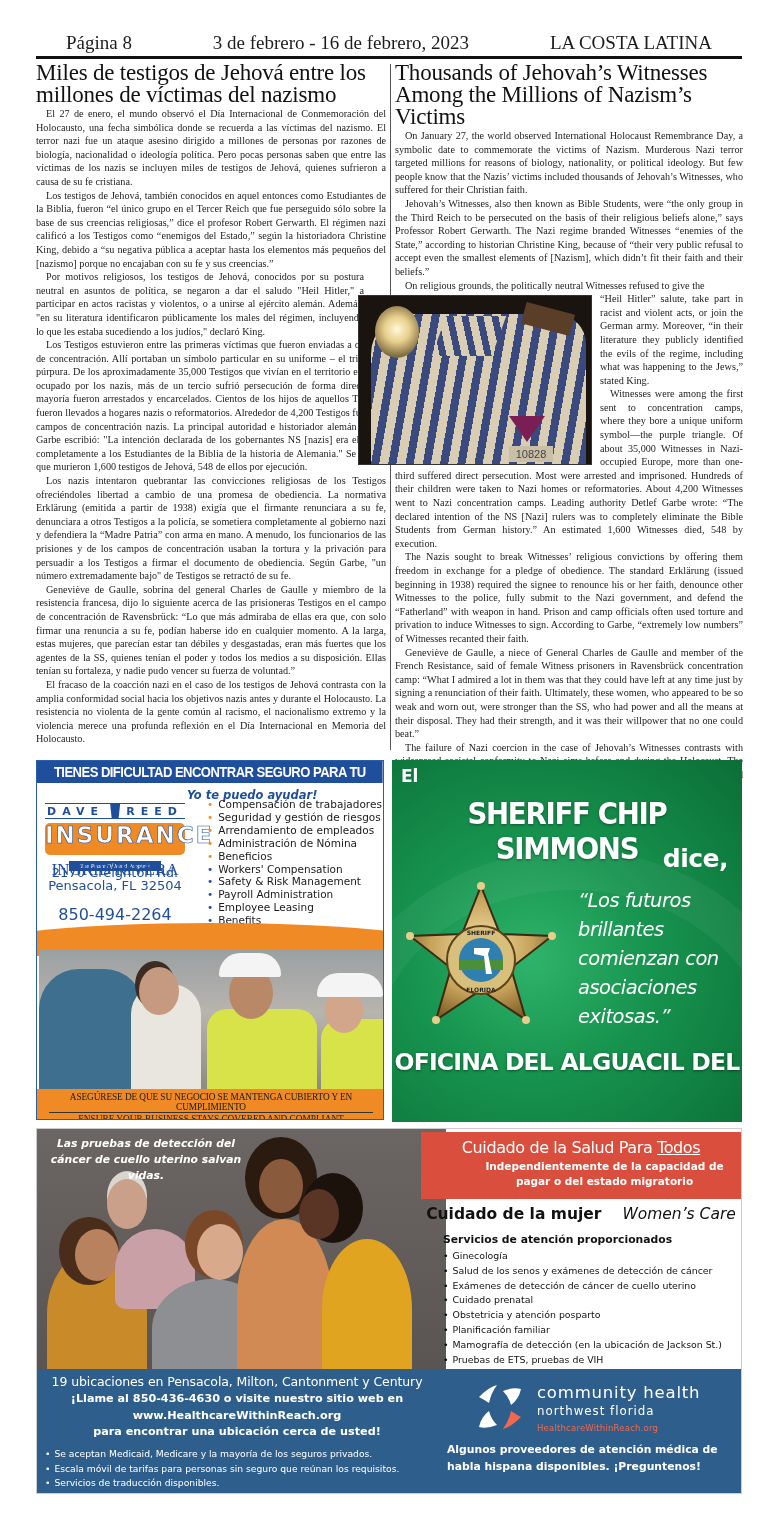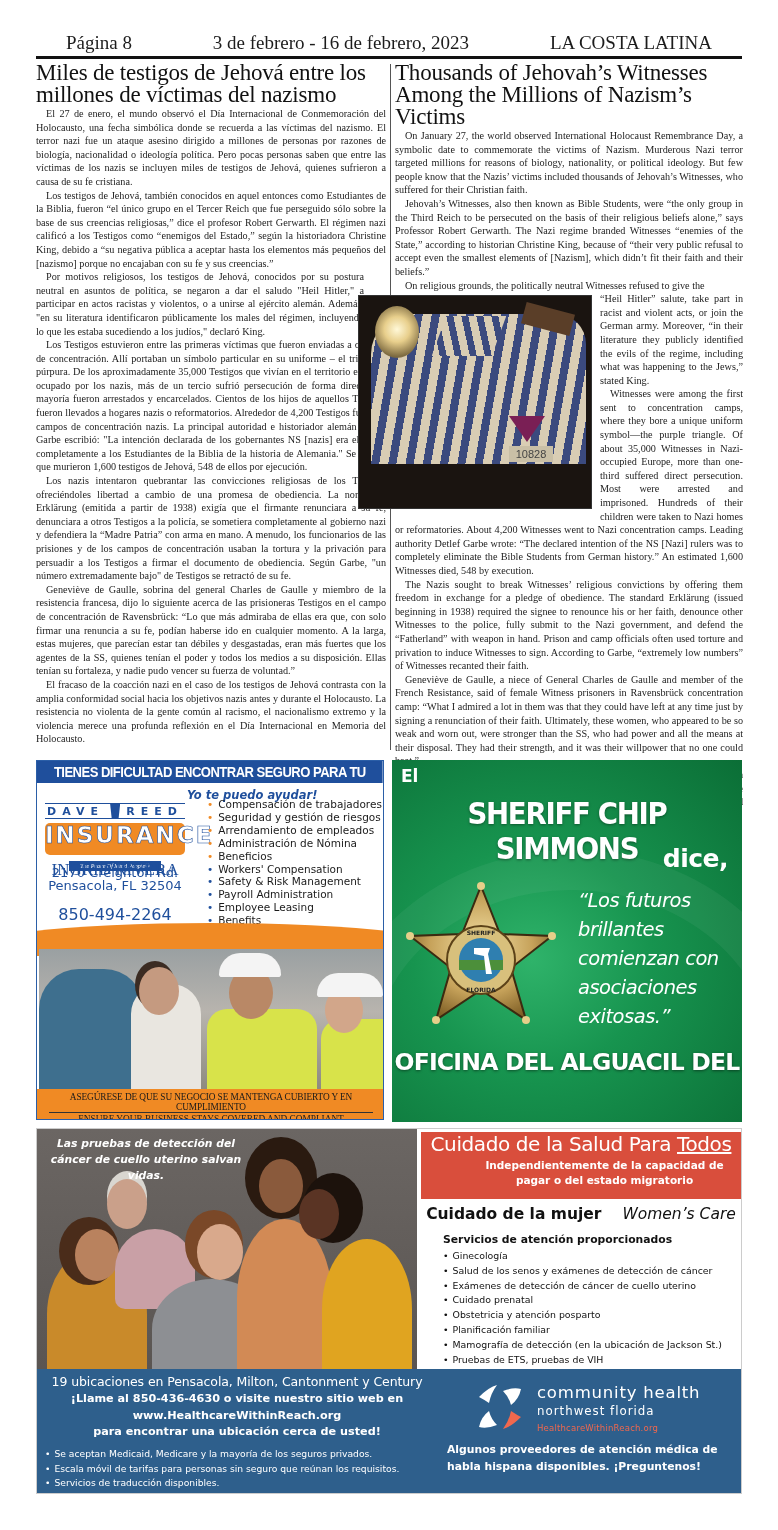--- a/index.html
+++ b/index.html
@@ -11,21 +11,21 @@
   .rule-top { position: absolute; left: 36px; top: 56px; width: 706px; height: 3px; background: #111; }
 
   
   .col { position: absolute; top: 62px; font-size: 10.2px; line-height: 13.6px; text-align: justify; }
   .col-left { left: 36px; width: 350px; }
   .col-right { left: 395px; width: 348px; }
   .col-divider { position: absolute; left: 390px; top: 64px; width: 1px; height: 686px; background: #555; }
   .headline { font-size: 23px; line-height: 22px; font-weight: normal; text-align: left; margin-bottom: 1px; letter-spacing: -0.2px; color: #111; }
   .col p { text-indent: 10px; margin: 0; }
 
-  .photo { float: left; width: 234px; height: 214px; margin: 3px 8px 2px -37px; position: relative; overflow: hidden; background: #1a1410; border: 1px solid #333; }
+  .photo { float: left; width: 234px; height: 170px; margin: 3px 8px 2px -37px; position: relative; overflow: hidden; background: #1a1410; border: 1px solid #333; }
   .photo .stripes { position: absolute; left: 12px; top: 18px; width: 215px; height: 150px; border-radius: 40px 30px 0 0; background: repeating-linear-gradient(100deg, #d9cdb4 0 9px, #3b4a7e 9px 17px); }
   .photo .bulb { position: absolute; left: 16px; top: 10px; width: 44px; height: 52px; border-radius: 50%; background: radial-gradient(circle at 50% 45%, #fff8d8 0%, #e8cf8c 35%, #7d6a40 75%, rgba(0,0,0,0) 100%); }
   .photo .collar { position: absolute; left: 80px; top: 20px; width: 60px; height: 40px; background: repeating-linear-gradient(60deg, #d9cdb4 0 7px, #3b4a7e 7px 13px); transform: skewX(-20deg); }
   .photo .board { position: absolute; right: 18px; top: 12px; width: 50px; height: 22px; background: #5a3e28; transform: rotate(15deg); }
   .photo .triangle { position: absolute; left: 150px; top: 120px; width: 0; height: 0; border-left: 18px solid transparent; border-right: 18px solid transparent; border-top: 26px solid #7a1f55; }
   .photo .number { position: absolute; left: 150px; top: 150px; width: 44px; height: 16px; background: #c9bfa6; color: #444; font-family: "Liberation Sans", sans-serif; font-size: 11px; text-align: center; line-height: 16px; }
 
   
   .ad { position: absolute; overflow: hidden; }
   .ad-ins { left: 36px; top: 760px; width: 348px; height: 360px; background: #fff; border: 1px solid #2b5ea7; }
@@ -62,26 +62,26 @@
   .ad-sheriff { left: 392px; top: 760px; width: 350px; height: 362px; background: radial-gradient(ellipse at 40% 55%, #2fb36a 0%, #17944f 40%, #0b6e36 100%); color: #fff; font-family: "DejaVu Sans", sans-serif; }
   .ad-sheriff .arc { position: absolute; left: -60px; top: 90px; width: 480px; height: 420px; border-radius: 50%; border: 40px solid rgba(255,255,255,0.05); }
   .sh-el { position: absolute; left: 9px; top: 6px; font-size: 17px; font-weight: bold; text-align: center; }
   .sh-name { position: absolute; left: 0; width: 350px; top: 36px; text-align: center; font-size: 30px; font-weight: bold; letter-spacing: -1.4px; transform: scaleX(0.92); text-shadow: 0 1px 3px rgba(0,0,0,0.4); }
   .sh-dice { position: absolute; right: 14px; top: 84px; font-size: 25px; font-weight: bold; letter-spacing: -0.5px; }
   .sh-quote { position: absolute; left: 186px; top: 126px; width: 160px; font-size: 19.5px; line-height: 29px; font-style: italic; letter-spacing: -0.5px; }
   .sh-star { position: absolute; left: 12px; top: 122px; width: 154px; height: 146px; }
   .sh-office { position: absolute; left: 0; top: 286px; width: 350px; text-align: center; font-size: 23.5px; font-weight: bold; line-height: 32px; letter-spacing: -0.8px; text-shadow: 0 1px 3px rgba(0,0,0,0.45); }
 
   .ad-health { left: 36px; top: 1128px; width: 706px; height: 366px; background: #fff; border: 1px solid #ccc; }
-  .hl-photo { position: absolute; left: 0; top: 0; width: 380px; height: 240px; background: linear-gradient(180deg, #6b6663 0%, #5a5552 100%); overflow: hidden; }
+  .hl-photo { position: absolute; left: 0; top: 0; width: 409px; height: 240px; background: linear-gradient(180deg, #6b6663 0%, #5a5552 100%); overflow: hidden; }
   .hl-caption { position: absolute; left: 4px; top: 7px; width: 210px; text-align: center; font-family: "DejaVu Sans", sans-serif; font-size: 10.8px; font-weight: bold; font-style: italic; color: #fff; line-height: 16px; }
   .hl-photo .w { position: absolute; border-radius: 50% 50% 10px 10px; }
   .hl-photo .h { position: absolute; border-radius: 50%; }
   .hl-red { position: absolute; left: 384px; top: 3px; width: 320px; height: 67px; background: #d94e3c; color: #fff; text-align: center; font-family: "DejaVu Sans", sans-serif; }
-  .hl-red .t1 { font-size: 20px; letter-spacing: -0.4px; }
+  .hl-red .t1 { font-size: 16px; padding-top: 6px; letter-spacing: -0.4px; }
   .hl-red .t1 u { text-decoration: underline; }
   .hl-red .t2 { font-size: 10.5px; font-weight: bold; line-height: 15px; padding-top: 2px; padding-left: 47px; }
   .hl-women { position: absolute; left: 384px; top: 76px; width: 320px; text-align: center; font-family: "DejaVu Sans", sans-serif; font-size: 15.5px; color: #111; }
   .hl-women b { font-weight: bold; }
   .hl-women i { font-weight: normal; margin-left: 16px; }
   .hl-svc-title { position: absolute; left: 406px; top: 104px; font-family: "DejaVu Sans", sans-serif; font-size: 10.8px; font-weight: bold; color: #111; }
   .hl-svc { position: absolute; left: 406px; top: 120px; list-style: none; font-family: "DejaVu Sans", sans-serif; font-size: 9.4px; line-height: 14.8px; color: #111; }
   .hl-svc li::before { content: "\2022"; margin-right: 4px; }
   .hl-blue { position: absolute; left: 0; top: 240px; width: 706px; height: 126px; background: #2e5f8c; color: #fff; font-family: "DejaVu Sans", sans-serif; }
   .hl-blue .locs { position: absolute; left: 0; top: 5px; width: 400px; text-align: center; font-size: 12.5px; letter-spacing: -0.1px; }

